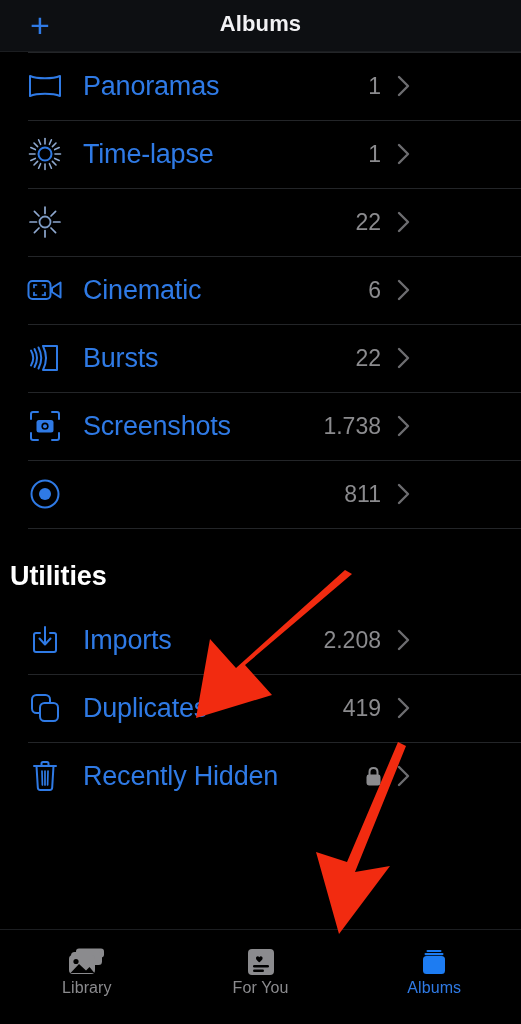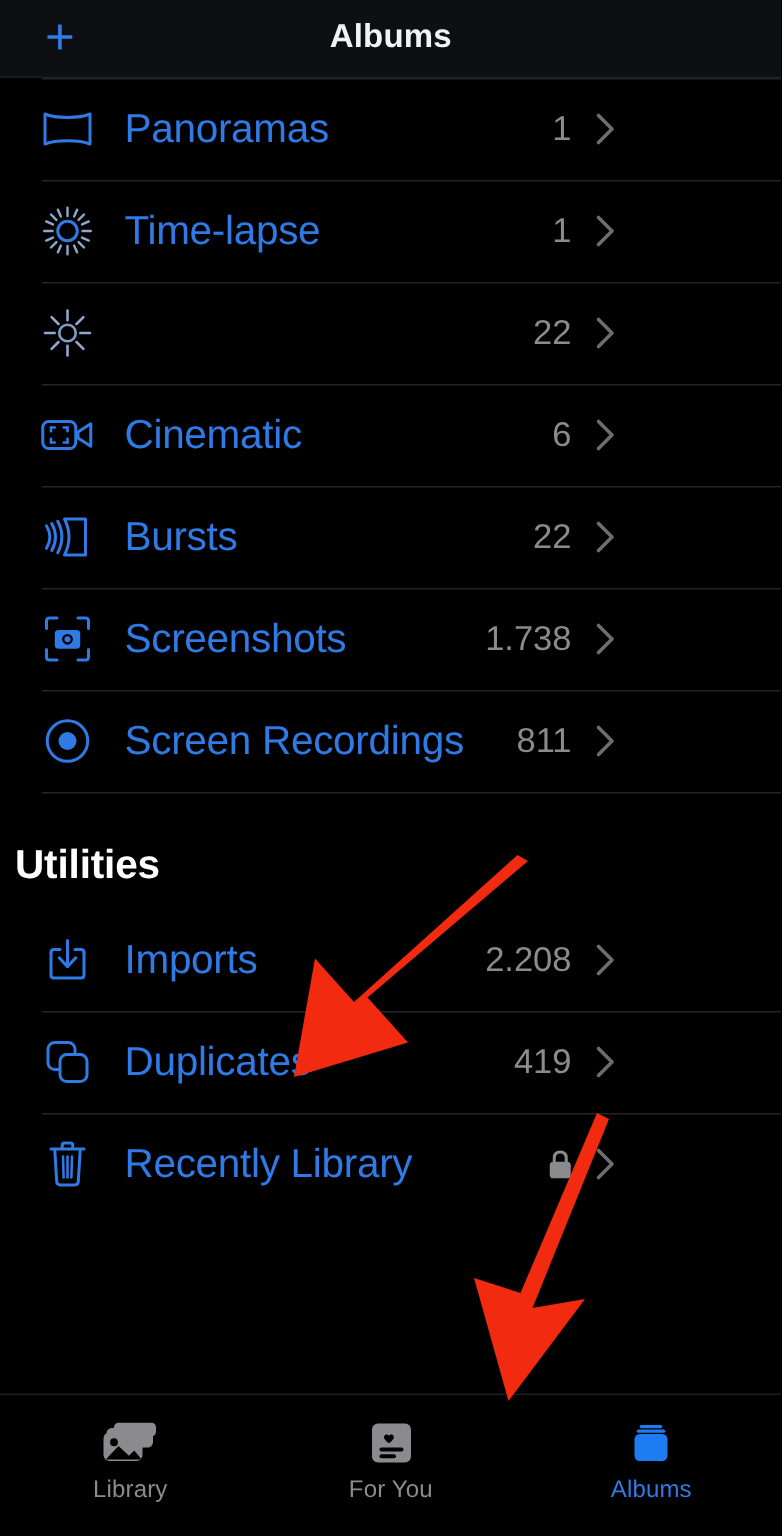--- a/index.html
+++ b/index.html
@@ -120,21 +120,20 @@
   }
   .tab {
     flex:1;
     display:flex; flex-direction:column;
     align-items:center; justify-content:flex-start;
     padding-top:15px;
     cursor:pointer;
   }
   .tab-ico { height:34px; display:flex; align-items:center; justify-content:center; }
   .tab-lbl {
-    margin-top:6px;
     font-size:16px;
     color:#8b8b8e;
     letter-spacing:0.1px;
     text-align:center;
   }
   .tab.active .tab-lbl { color:#2f7ae5; }
 
   
   #annotations {
     position:absolute; top:0; left:0;
@@ -300,21 +299,20 @@
     </div>
 
     <div class="row">
       <div class="sep"></div>
       <div class="row-icon">
         <svg width="32" height="32" viewBox="0 0 32 32">
           <circle cx="16" cy="16" r="13.5" fill="none" stroke="#2f7ae5" stroke-width="2"></circle>
           <circle cx="16" cy="16" r="6" fill="#2f7ae5"></circle>
         </svg>
       </div>
-      <div class="row-label">Screen Recordings</div>
       <div class="row-count">811</div>
       <div class="row-chev">
         <svg width="14" height="24" viewBox="0 0 14 24">
           <path d="M2,3 L11,12 L2,21" fill="none" stroke="#6d6d70" stroke-width="2.4" stroke-linecap="round" stroke-linejoin="round"></path>
         </svg>
       </div>
     </div>
 
     <div id="utilities-header">
       <div class="sep-top"></div>
@@ -366,21 +364,21 @@
           <path d="M3,6 L25,6" stroke="#2f7ae5" stroke-width="2" stroke-linecap="round"></path>
           <path d="M10.5,6 L10.5,3.5 Q10.5,2 12,2 L16,2 Q17.5,2 17.5,3.5 L17.5,6" fill="none" stroke="#2f7ae5" stroke-width="2"></path>
           <path d="M5.5,6 L6.8,27.5 Q6.9,30 9.2,30 L18.8,30 Q21.1,30 21.2,27.5 L22.5,6" fill="none" stroke="#2f7ae5" stroke-width="2" stroke-linejoin="round"></path>
           <g stroke="#2f7ae5" stroke-width="1.7" stroke-linecap="round">
             <line x1="11" y1="11" x2="11.4" y2="25"></line>
             <line x1="14" y1="11" x2="14" y2="25"></line>
             <line x1="17" y1="11" x2="16.6" y2="25"></line>
           </g>
         </svg>
       </div>
-      <div class="row-label">Recently Library</div>
+      <div class="row-label">Recently Hidden</div>
       <div class="row-lock">
         <svg width="17" height="21" viewBox="0 0 17 21">
           <path d="M4.5,9 L4.5,6 Q4.5,2 8.5,2 Q12.5,2 12.5,6 L12.5,9" fill="none" stroke="#8b8b8e" stroke-width="2"></path>
           <rect x="1.5" y="8.5" width="14" height="11" rx="2.4" fill="#8b8b8e"></rect>
         </svg>
       </div>
       <div class="row-chev">
         <svg width="14" height="24" viewBox="0 0 14 24">
           <path d="M2,3 L11,12 L2,21" fill="none" stroke="#6d6d70" stroke-width="2.4" stroke-linecap="round" stroke-linejoin="round"></path>
         </svg>

